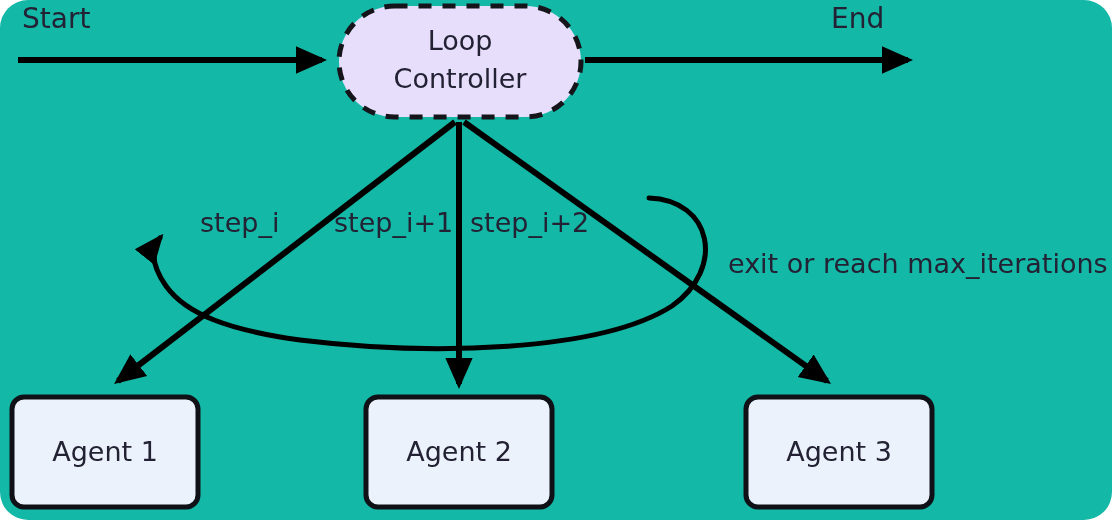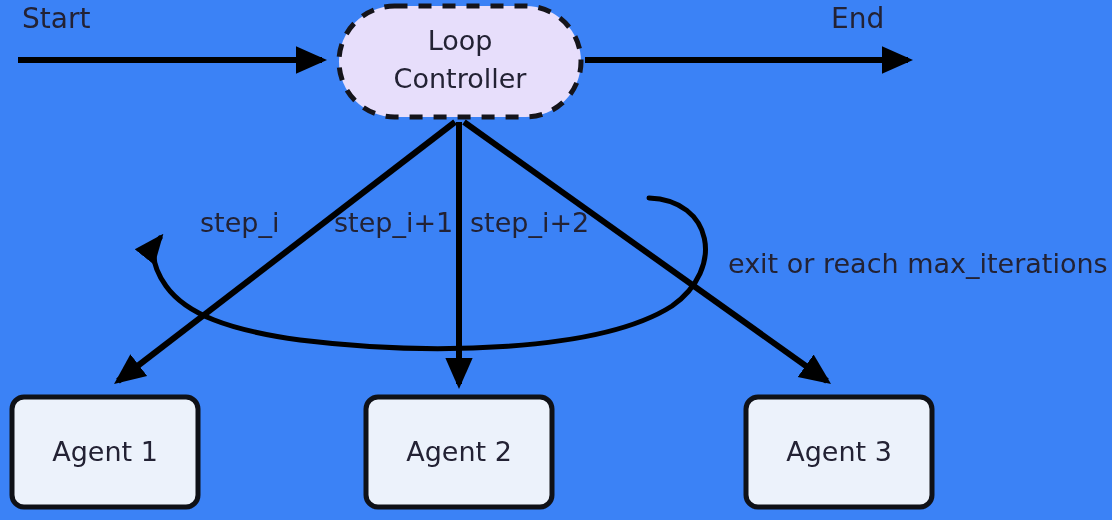--- a/index.html
+++ b/index.html
@@ -11,21 +11,22 @@
   body {
     width: 1112px;
     height: 520px;
     font-family: "DejaVu Sans", "Liberation Sans", sans-serif;
     overflow: hidden;
   }
   #diagram-root {
     position: relative;
     width: 1112px;
     height: 520px;
-    background: #3b82f6;
+    background: #14b8a6;
+    border-radius: 28px;
   }
   svg#diagram-canvas {
     position: absolute;
     left: 0;
     top: 0;
     width: 1112px;
     height: 520px;
     display: block;
   }
   .edge-line {

